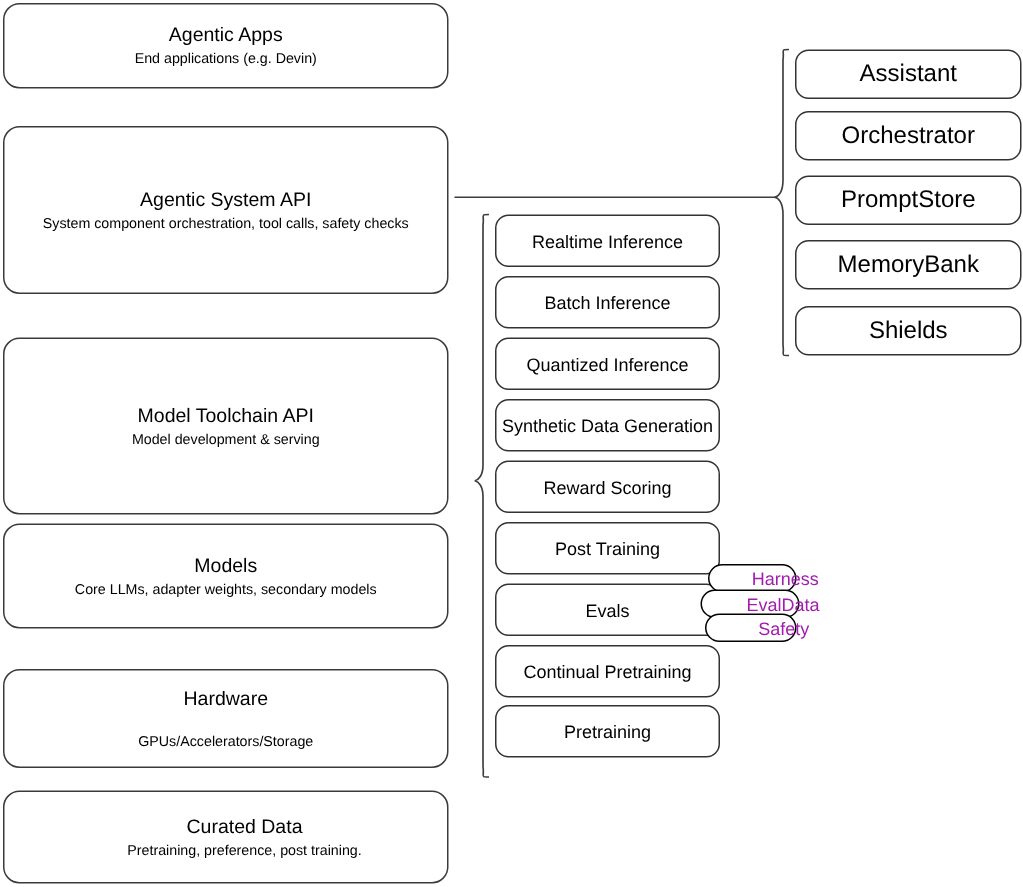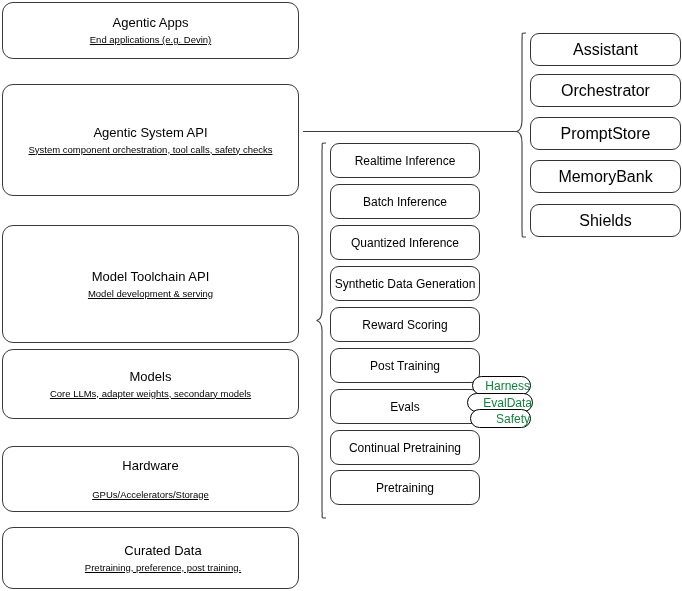--- a/index.html
+++ b/index.html
@@ -38,21 +38,20 @@
     line-height: 16px;
     color: #000;
     white-space: nowrap;
   }
   .box .subtitle {
     font-size: 9.5px;
     line-height: 13px;
     color: #000;
     margin-top: 2px;
     white-space: nowrap;
-    text-decoration: underline;
   }
   
   .lbox { left: 2px; width: 297px; }
   
   .mbox {
     left: 330px;
     width: 150px;
     height: 35px;
     border-radius: 9px;
     border: 1px solid #333;
@@ -69,24 +68,24 @@
   .rbox .title { font-size: 16px; }
   
   .pill {
     position: absolute;
     box-sizing: border-box;
     border: 1.4px solid #000;
     border-radius: 999px;
     background: #ffffff;
     display: flex;
     align-items: center;
-    justify-content: flex-end;
+    justify-content: center;
     font-size: 12px;
     line-height: 12px;
-    color: #15803d;
+    color: #a21caf;
     white-space: nowrap;
     z-index: 5;
     padding-left: 44px;
   }
   svg.deco {
     position: absolute;
     left: 0; top: 0;
     width: 682px;
     height: 591px;
     pointer-events: none;

